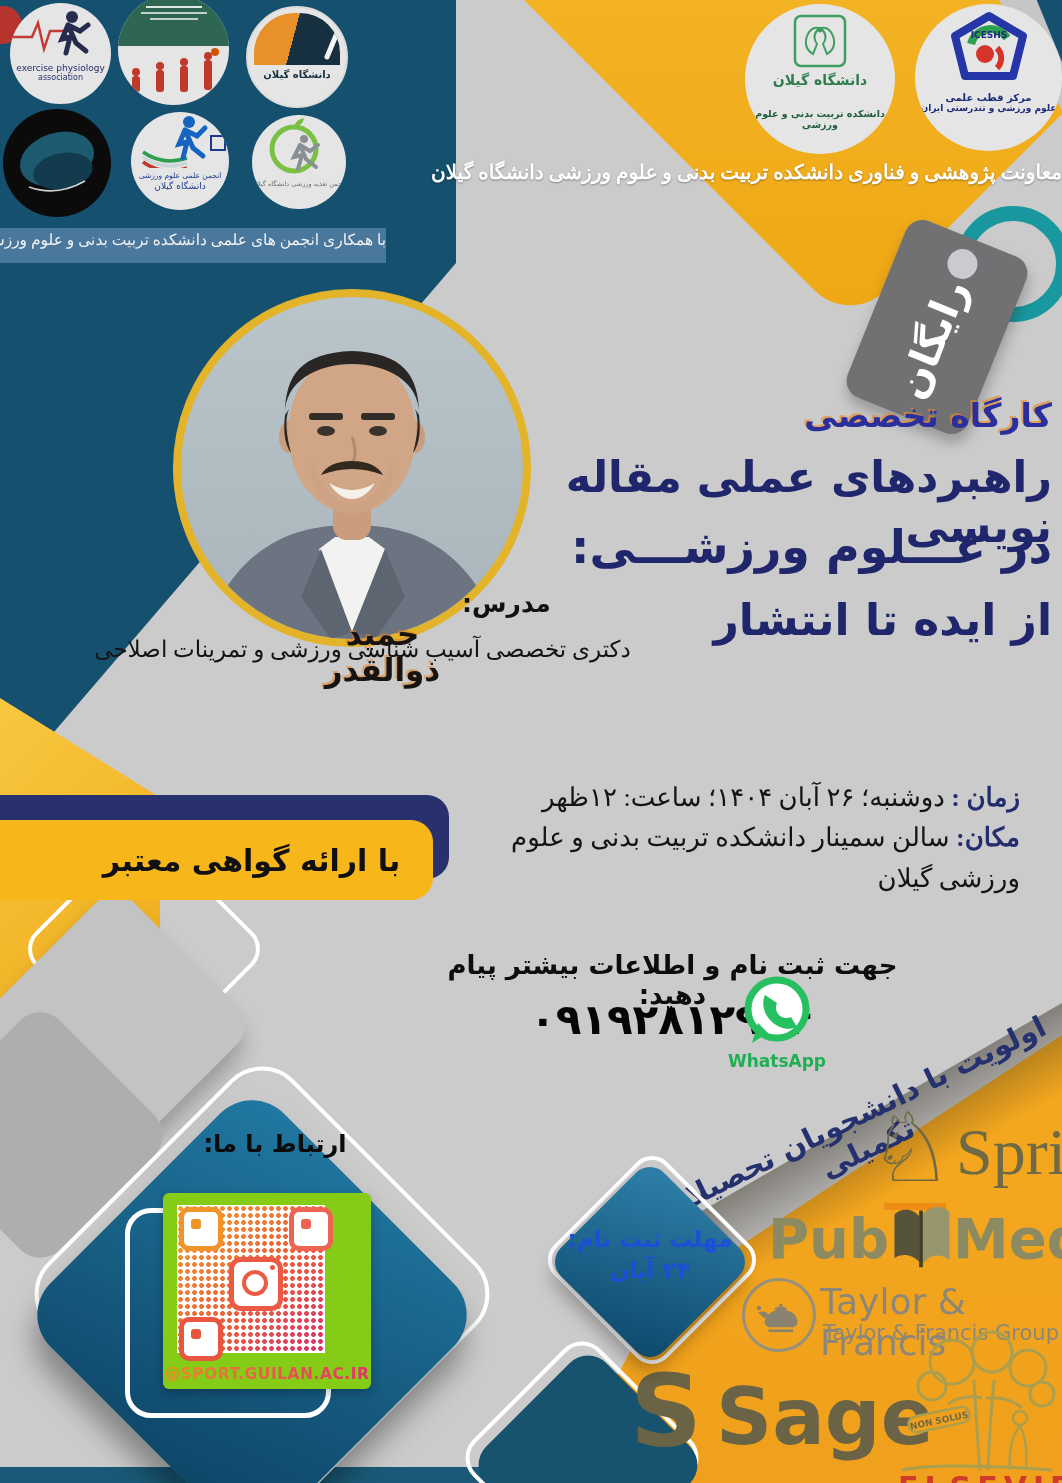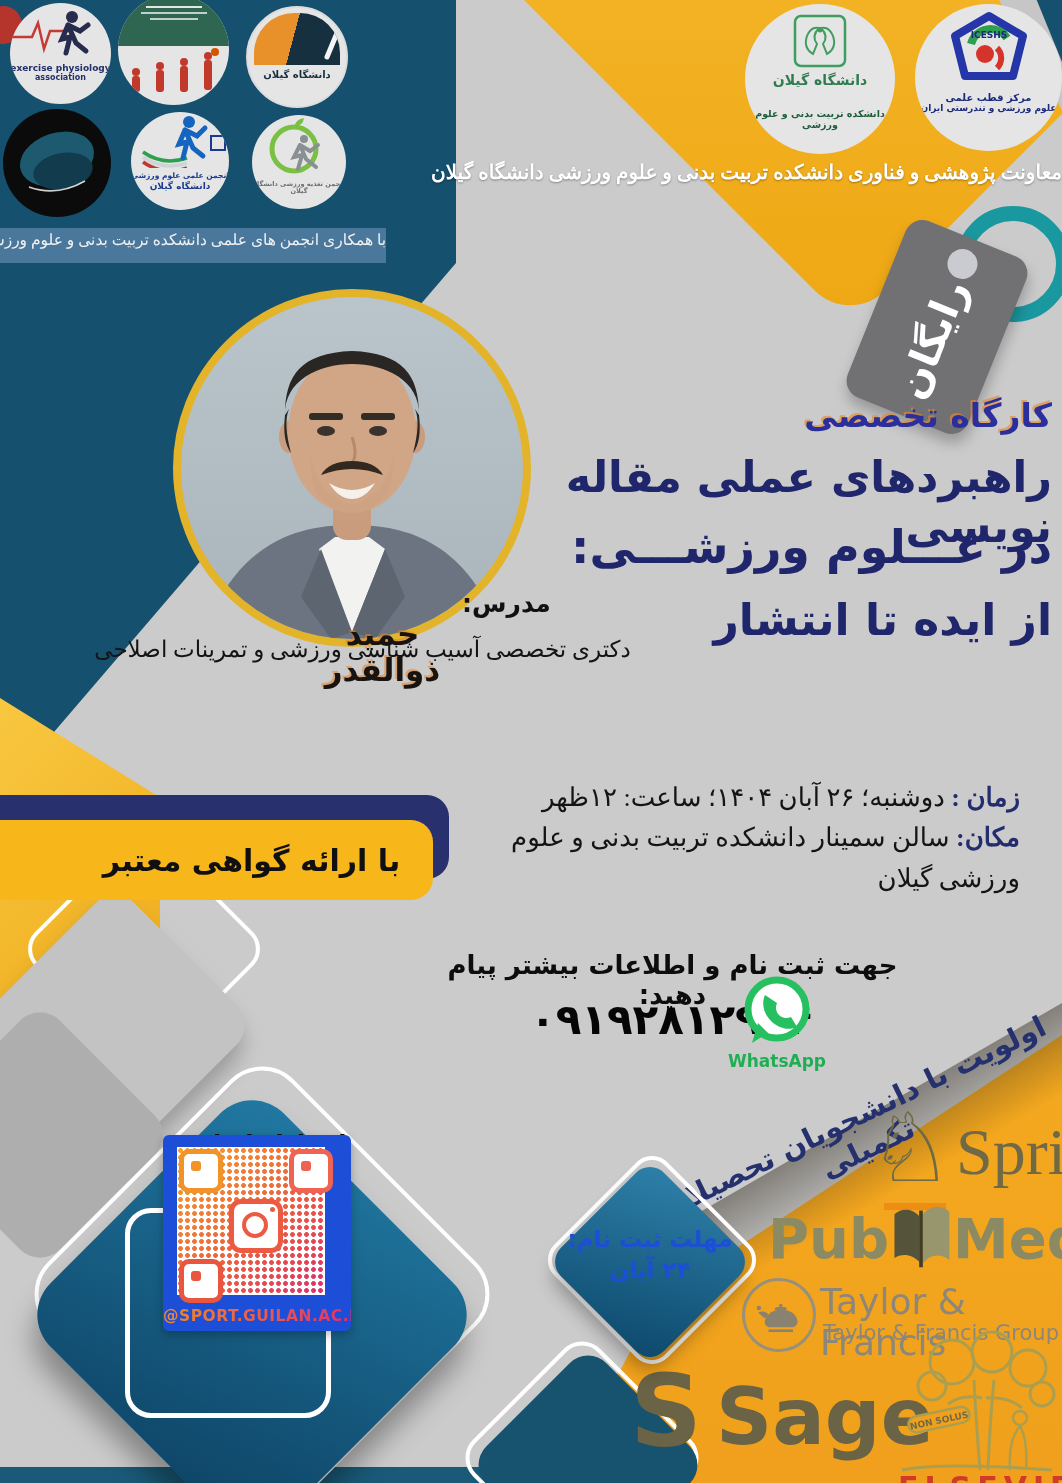--- a/index.html
+++ b/index.html
@@ -32,21 +32,21 @@
   .logo-circle{border-radius:50%;background:#e5e5e5;overflow:hidden;text-align:center;}
   #red-sliver{left:-16px;top:6px;width:38px;height:38px;border-radius:50%;background:#b5342c;}
   #logo-epa{left:10px;top:3px;width:101px;height:101px;}
   #logo-evo{left:118px;top:-6px;width:111px;height:111px;}
   #logo-ug{left:246px;top:6px;width:98px;height:98px;border:2px solid #dcdcdc;}
   #logo-mb{left:3px;top:109px;width:108px;height:108px;background:#0b0b0b;}
   #logo-ssa{left:131px;top:112px;width:98px;height:98px;}
   #logo-nut{left:252px;top:115px;width:94px;height:94px;}
   #logo-faculty{left:745px;top:4px;width:150px;height:150px;}
   #logo-iceshs{left:915px;top:4px;width:147px;height:147px;}
-  .tinytxt{font-size:8px;line-height:1.15;color:#24306b;font-weight:bold;}
+  .tinytxt{font-size:8px;line-height:1.15;color:#24306b;font-weight:normal;}
 
   
   #left-caption{left:0;top:231px;width:386px;color:#f2f2f2;font-size:15.5px;text-align:center;white-space:nowrap;}
   #right-caption{left:552px;top:160px;width:510px;color:#fff;font-size:20px;font-weight:bold;text-align:center;white-space:nowrap;text-shadow:0 1px 2px rgba(0,0,0,.35);}
 
   
   #tag-ring{left:955px;top:206px;width:86px;height:86px;border:15px solid #1a98a0;border-radius:50%;}
   #free-tag{left:872px;top:232px;width:130px;height:190px;background:#717174;border-radius:18px;transform:rotate(22deg);box-shadow:4px 8px 14px rgba(0,0,0,.25);}
   #tag-hole{position:absolute;left:50px;top:12px;width:30px;height:30px;border-radius:50%;background:#c9cbd0;}
   #tag-label{position:absolute;left:-15px;top:85px;width:160px;text-align:center;transform:rotate(-90deg);color:#fff;font-weight:bold;font-size:40px;}
@@ -82,21 +82,21 @@
   #wa-label{left:726px;top:1051px;width:102px;text-align:center;font-size:17px;font-weight:bold;color:#1fae54;}
 
   
   #priority{left:605px;top:1100px;width:500px;height:44px;transform:rotate(-26deg);text-align:center;font-size:29px;font-weight:bold;color:#25306f;}
 
   
   #contact-outline{left:88px;top:1120px;width:340px;height:340px;border-radius:45px;}
   #contact-diamond{left:87px;top:1150px;width:330px;height:330px;background:linear-gradient(160deg,#2179a3,#0d4263);border-radius:45px;transform:rotate(45deg);box-shadow:14px 18px 28px rgba(0,0,0,.35);}
   #contact-heading{left:185px;top:1130px;width:180px;text-align:center;font-size:24px;font-weight:bold;color:#0b0b0b;}
   #card-outline{left:125px;top:1208px;width:196px;height:200px;border:5px solid #fff;border-radius:26px;background:transparent;}
-  #contact-card{left:163px;top:1135px;width:188px;height:196px;background:#1d4ed8;border-radius:6px;box-shadow:0 4px 10px rgba(0,0,0,.25);}
+  #contact-card{left:163px;top:1193px;width:208px;height:196px;background:#84cc16;border-radius:6px;box-shadow:0 4px 10px rgba(0,0,0,.25);}
   #qr{position:absolute;left:14px;top:12px;width:148px;height:148px;background:linear-gradient(135deg,#f6a22d,#ee5f3b 55%,#d9306e);}
   #qr-mask{position:absolute;inset:0;background-image:radial-gradient(circle at 3.5px 3.5px,rgba(255,255,255,0) 2.1px,#fff 2.6px);background-size:7px 7px;}
   .finder{position:absolute;width:34px;height:34px;background:#fff;border:5px solid #ee6a35;border-radius:10px;}
   .finder::after{content:"";position:absolute;left:7px;top:7px;width:10px;height:10px;border-radius:3px;background:#ee6a35;}
   #finder-tl{left:2px;top:2px;border-color:#f0932b;}#finder-tl::after{background:#f0932b;}
   #finder-tr{left:112px;top:2px;border-color:#ee6352;}#finder-tr::after{background:#ee6352;}
   #finder-bl{left:2px;top:112px;border-color:#e8563f;}#finder-bl::after{background:#e8563f;}
   #insta{position:absolute;left:52px;top:52px;width:44px;height:44px;background:#fff;border:5px solid #ed5a43;border-radius:12px;}
   #insta::before{content:"";position:absolute;left:8px;top:8px;width:18px;height:18px;border:4px solid #ed5a43;border-radius:50%;}
   #insta::after{content:"";position:absolute;right:3px;top:3px;width:5px;height:5px;border-radius:50%;background:#ed5a43;}

